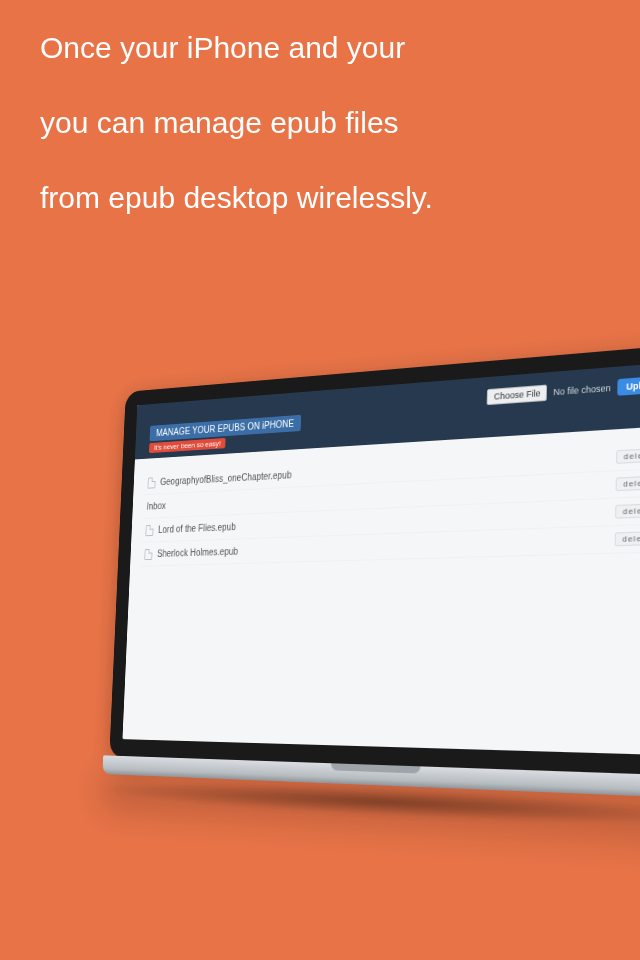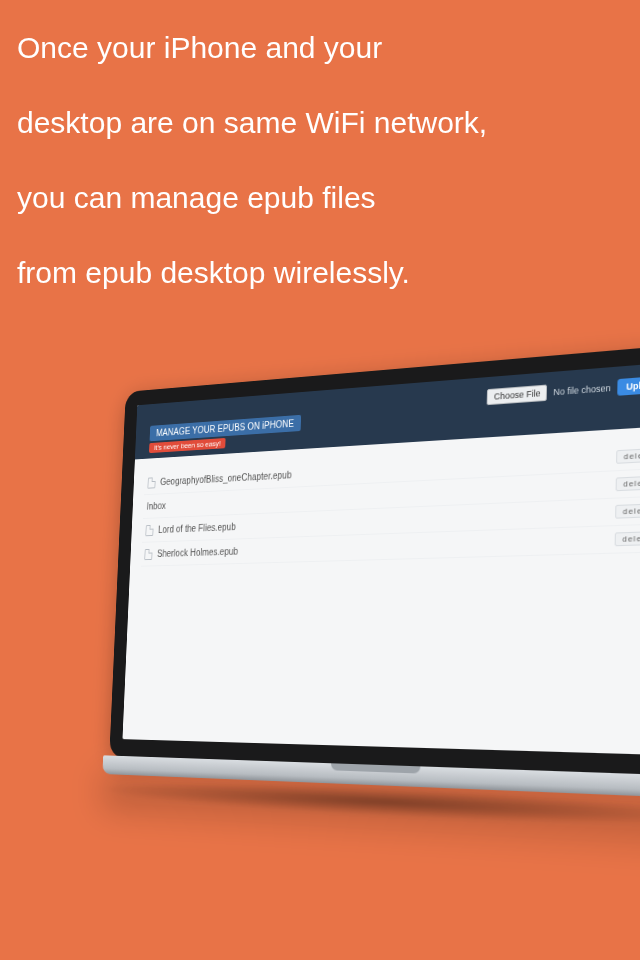--- a/index.html
+++ b/index.html
@@ -8,21 +8,21 @@
       height: 960px;
       background: #e87347;
       font-family: -apple-system, "Helvetica Neue", Helvetica, Arial, sans-serif;
       overflow: hidden;
       position: relative;
     }
     .promo-text {
       color: #ffffff;
       font-size: 30px;
       font-weight: 300;
-      padding: 28px 24px 0 17px;
+      padding: 28px 24px 0 40px;
       line-height: 1.3;
     }
     .promo-text p {
       margin-bottom: 36px;
     }
     
     .laptop-wrap {
       position: absolute;
       top: 370px;
       left: 40px;
@@ -187,21 +187,20 @@
       height: 28px;
       background: radial-gradient(ellipse at center, rgba(0,0,0,0.38), rgba(0,0,0,0) 70%);
       filter: blur(2px);
     }
   </style>
 </head>
 <body>
 
 <div class="promo-text">
   <p>Once your iPhone and your</p>
-  <p>desktop are on same WiFi network,</p>
   <p>you can manage epub files</p>
   <p>from epub desktop wirelessly.</p>
 </div>
 
 <div class="laptop-wrap">
   <div class="laptop">
     <div class="screen-bezel">
       <div class="screen">
         <div class="webpage-header">
           <div class="badge-title">MANAGE YOUR EPUBS ON iPHONE</div>

